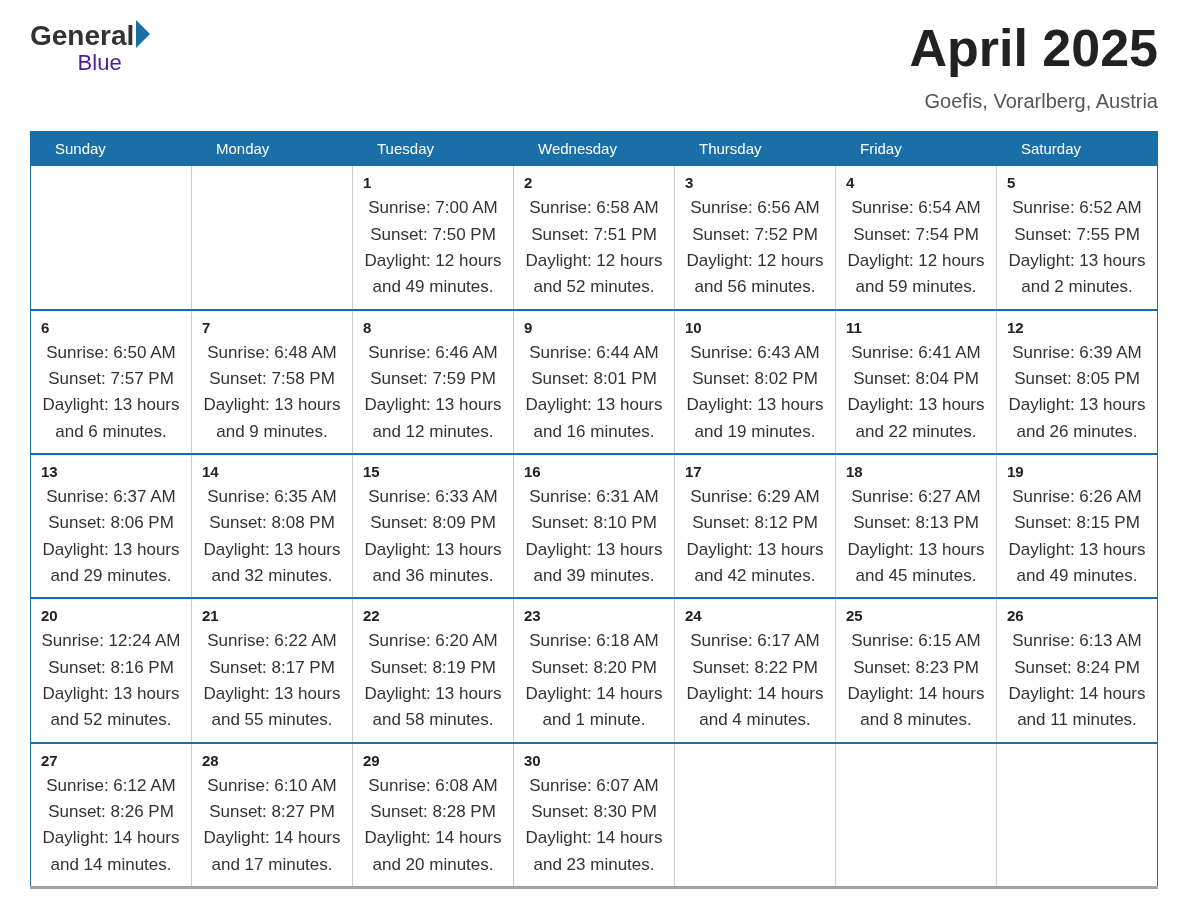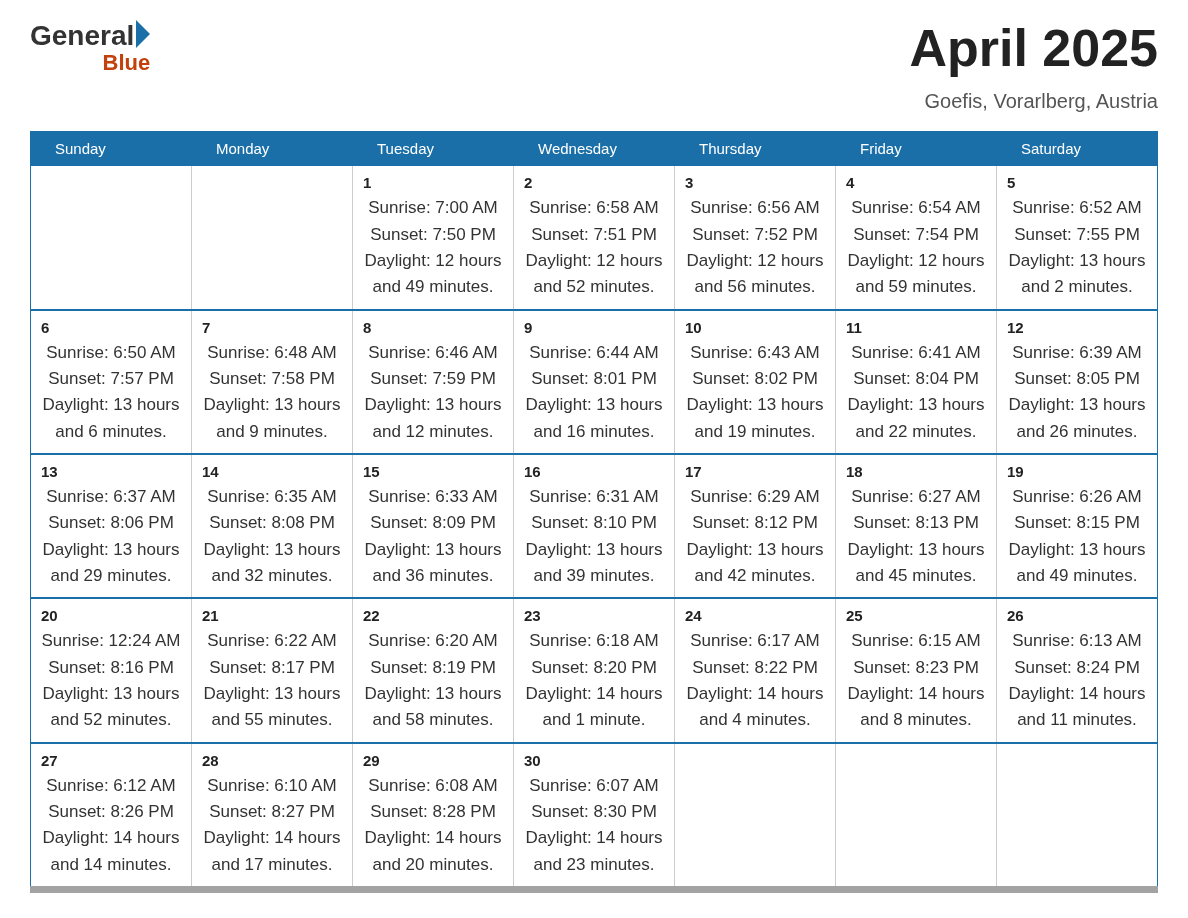--- a/index.html
+++ b/index.html
@@ -26,30 +26,30 @@
       height: 0;
       border-left: 14px solid #1a6fa8;
       border-top: 14px solid transparent;
       border-bottom: 14px solid transparent;
       margin-left: 2px;
       margin-top: -4px;
     }
     .logo-wrapper {
       display: flex;
       flex-direction: column;
-      align-items: flex-end;
+      align-items: center;
     }
     .logo-row {
       display: flex;
       align-items: center;
     }
     .logo-blue-text {
-      color: #c2410c;
+      color: #4c1d95;
       font-size: 22px;
-      font-weight: bold;
+      font-weight: normal;
       margin-left: 19px;
       margin-top: -2px;
     }
     .title-section {
       text-align: right;
     }
     .main-title {
       font-size: 52px;
       font-weight: bold;
       color: #222;
@@ -99,21 +99,21 @@
       display: block;
       margin-bottom: 4px;
     }
     .day-info {
       font-size: 17px;
       line-height: 1.55;
       color: #333;
       text-align: center;
     }
     .last-row td {
-      border-bottom: 7px solid #a3a3a3;
+      border-bottom: 3px solid #a3a3a3;
       margin-left: 26px;
     }
   </style>
 </head>
 <body>
 
 <div class="header">
   <div class="logo-wrapper">
     <div class="logo-row">
       <span class="logo-text">General</span>

